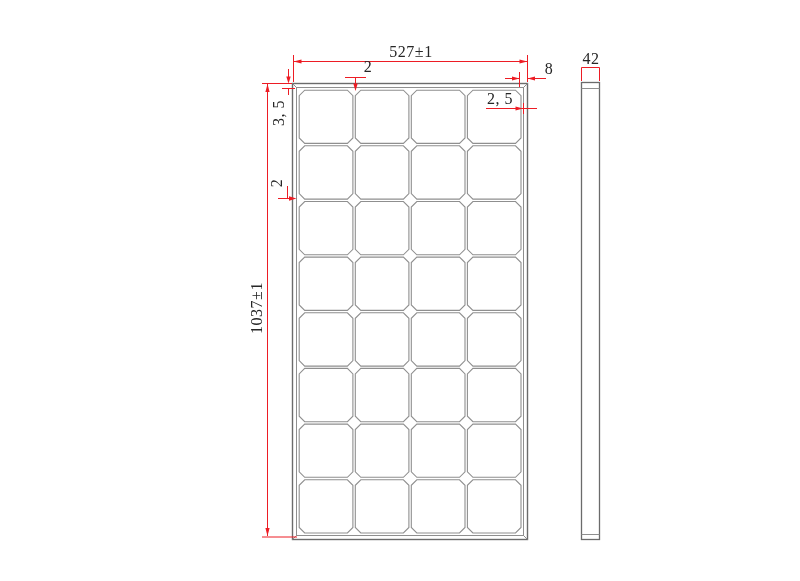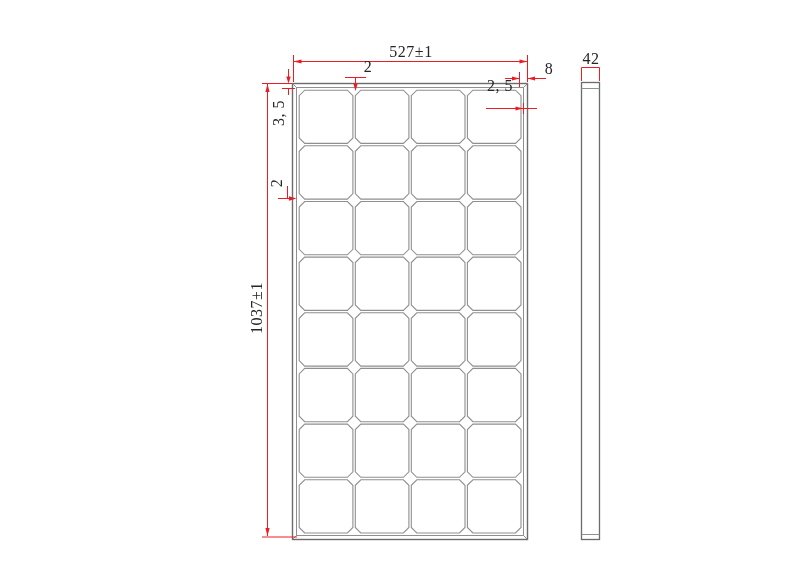--- a/index.html
+++ b/index.html
@@ -134,17 +134,17 @@
         <line x1="581.5" y1="67.5" x2="581.5" y2="81"></line>
         <line x1="599.5" y1="67.5" x2="599.5" y2="81"></line>
       </g>
     </g>
   </svg>
 
   <div class="lbl" style="left: 411px; top: 52px; color: rgb(38, 38, 38);">527±1</div>
   <div class="lbl" style="left: 368px; top: 67px; color: rgb(38, 38, 38);">2</div>
   <div class="lbl" style="left: 549px; top: 69px; color: rgb(38, 38, 38);">8</div>
   <div class="lbl" style="left: 591px; top: 59px; color: rgb(38, 38, 38);">42</div>
-  <div class="lbl" style="left: 500px; top: 86px; color: rgb(38, 38, 38);">2, 5</div>
+  <div class="lbl" style="left: 500px; top: 99px; color: rgb(38, 38, 38);">2, 5</div>
   <div class="lbl rot" style="left: 279px; top: 113px; color: rgb(38, 38, 38);">3, 5</div>
   <div class="lbl rot" style="left: 277px; top: 183px; color: rgb(38, 38, 38);">2</div>
   <div class="lbl rot" style="left: 257px; top: 308px; color: rgb(38, 38, 38);">1037±1</div>
 </div>
 
 </body></html>

